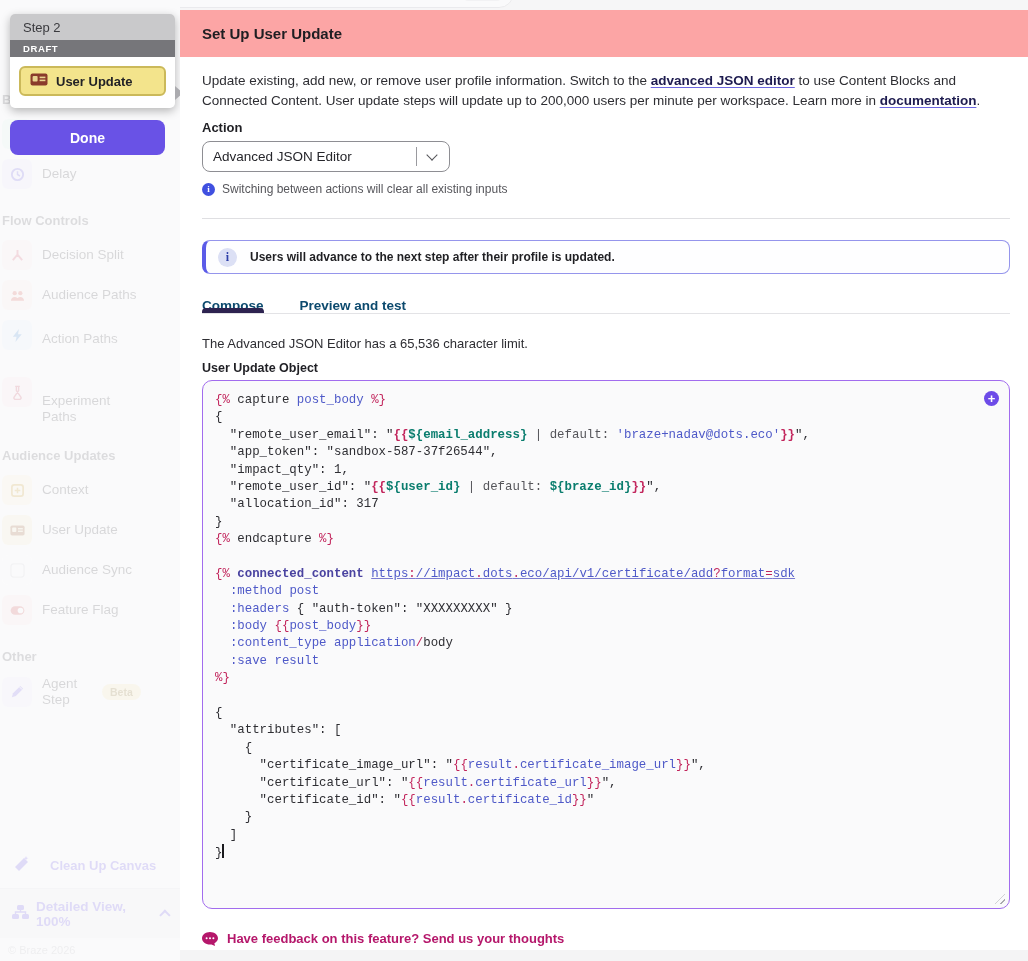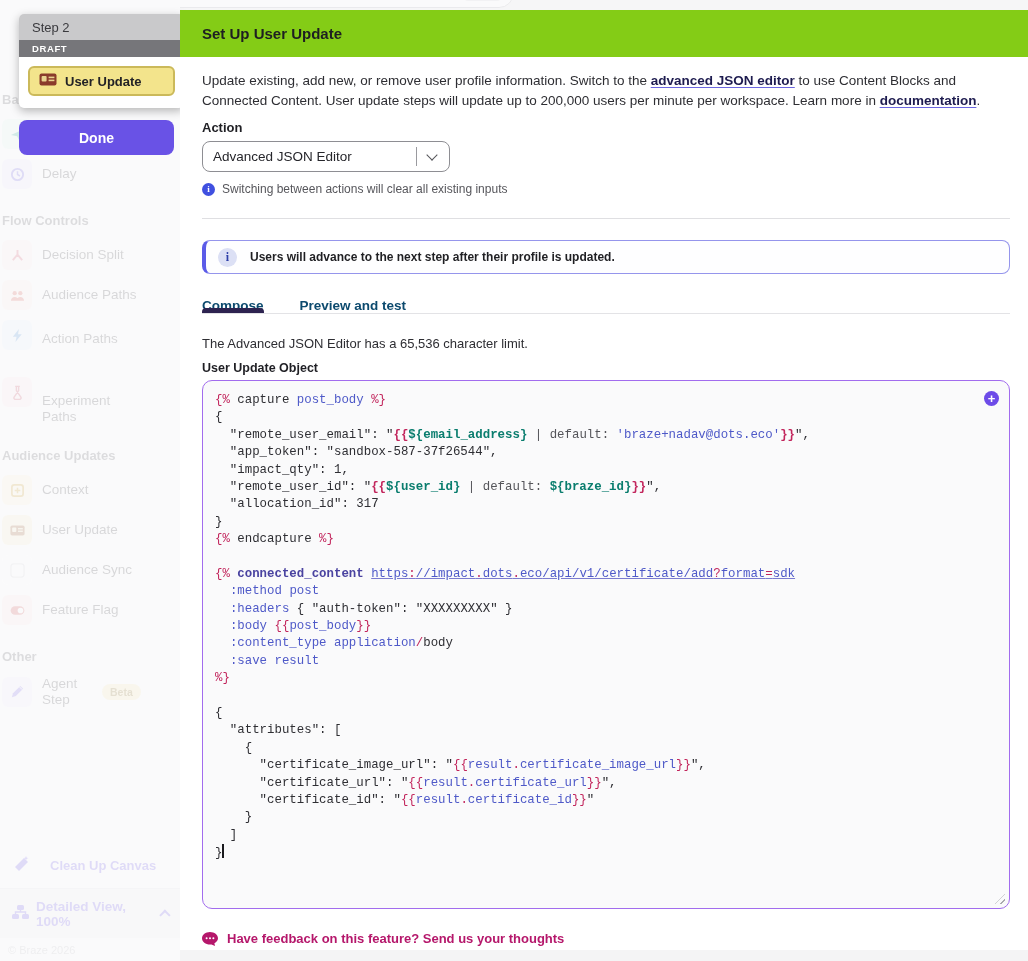--- a/index.html
+++ b/index.html
@@ -33,40 +33,40 @@
   .side-label { font-size:13.5px; color:#3F3F44; line-height:1.15; }
   .beta-badge { margin-left:6px; background:#F5E7B2; color:#8A6D1F; font-size:10.5px; font-weight:bold; border-radius:9px; padding:2px 8px; }
   .cleanup-row { position:absolute; left:14px; top:856px; display:flex; gap:20px; align-items:center;
     color:#6A52E6; font-weight:bold; font-size:13px; }
   .bottom-bar { position:absolute; left:0; top:888px; width:180px; height:50px; background:#F0F0F2; border-top:1px solid #E4E4E7;
     display:flex; align-items:center; gap:7px; padding:0 12px; color:#6A52E6; font-weight:bold; font-size:13.5px; }
   .bottom-bar .chev-up { margin-left:auto; width:8px; height:8px; border-left:2px solid #6A52E6; border-top:2px solid #6A52E6; transform:rotate(45deg); margin-top:3px; }
   .copyright { position:absolute; left:8px; top:944px; font-size:11px; color:#B9B9BE; }
 
   
-  .popover { position:absolute; left:19px; top:14px; width:165px; z-index:5; }
+  .popover { position:absolute; left:10px; top:14px; width:165px; z-index:5; }
   .step-card { background:#FFFFFF; border-radius:5px; box-shadow:0 3px 10px rgba(0,0,0,.28); position:relative; }
   .step-card-header { background:#C9C9CB; color:#3A3A3E; font-size:13px; padding:6px 13px 5px; border-radius:5px 5px 0 0; }
   .draft-bar { background:#76767A; color:#FFFFFF; font-size:9.5px; font-weight:bold; letter-spacing:.6px; padding:3px 13px; }
   .step-card-body { padding:9px 9px 12px; }
   .step-node {
     background:#F3E48C; border:2px solid #CBB95A; border-radius:6px; height:30px;
     display:flex; align-items:center; gap:8px; padding:0 9px; cursor:pointer;
   }
   .step-node .node-label { font-size:13px; font-weight:bold; color:#222226; }
   .card-arrow { position:absolute; right:-8px; top:72px; width:0; height:0;
     border-top:7px solid transparent; border-bottom:7px solid transparent; border-left:8px solid #ABABAF; }
   .done-btn {
     margin-top:12px; width:155px; height:35px; background:#6952E6; color:#fff; border:none; border-radius:8px;
     font-family:inherit; font-size:14px; font-weight:bold; cursor:pointer;
   }
 
   
   .panel { position:absolute; left:180px; top:10px; width:848px; z-index:2; }
-  .panel-header { background:#84cc16; height:47px; display:flex; align-items:center; padding:0 22px; }
+  .panel-header { background:#fca5a5; height:47px; display:flex; align-items:center; padding:0 22px; }
   .panel-header h1 { font-size:15px; font-weight:bold; color:#1E1E22; }
   .panel-body { background:#FFFFFF; height:893px; padding:14px 18px 0 22px; position:relative; }
 
   .desc { font-size:13.5px; line-height:20px; color:#2E2E33; max-width:812px; }
   .desc .link { font-weight:bold; color:#1D1B4F; text-decoration:underline; text-decoration-color:#6B66E0; text-underline-offset:2px; cursor:pointer; }
   .field-label { font-size:13px; font-weight:bold; color:#1F1F24; margin-top:9px; }
 
   .select {
     margin-top:6px; width:248px; height:31px; background:#fff; border:1px solid #8E8E93; border-radius:8px;
     display:flex; align-items:center; padding:0 10px; font-size:13.5px; color:#26262B; cursor:pointer;

